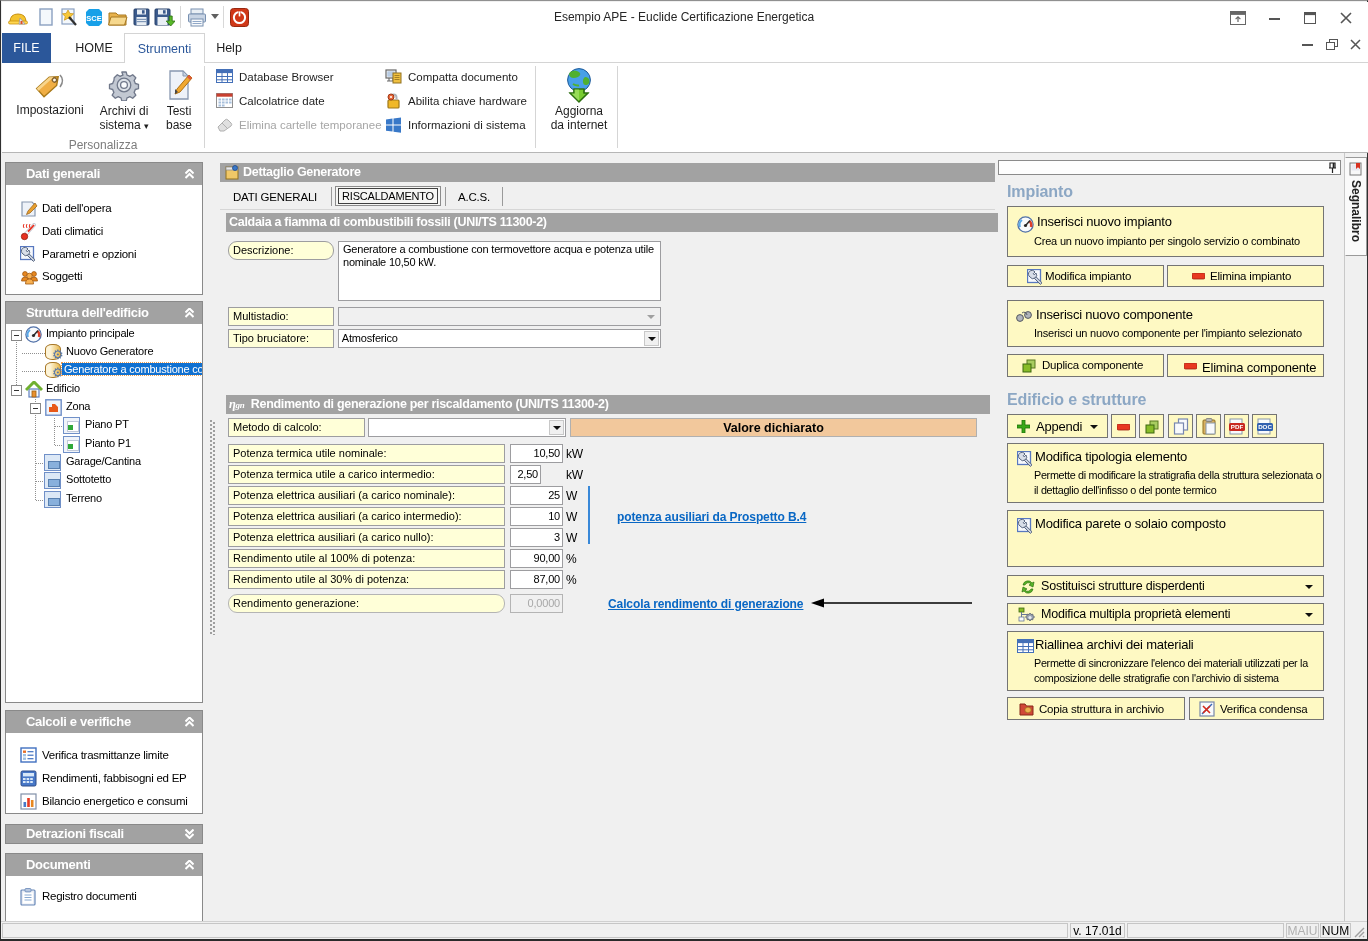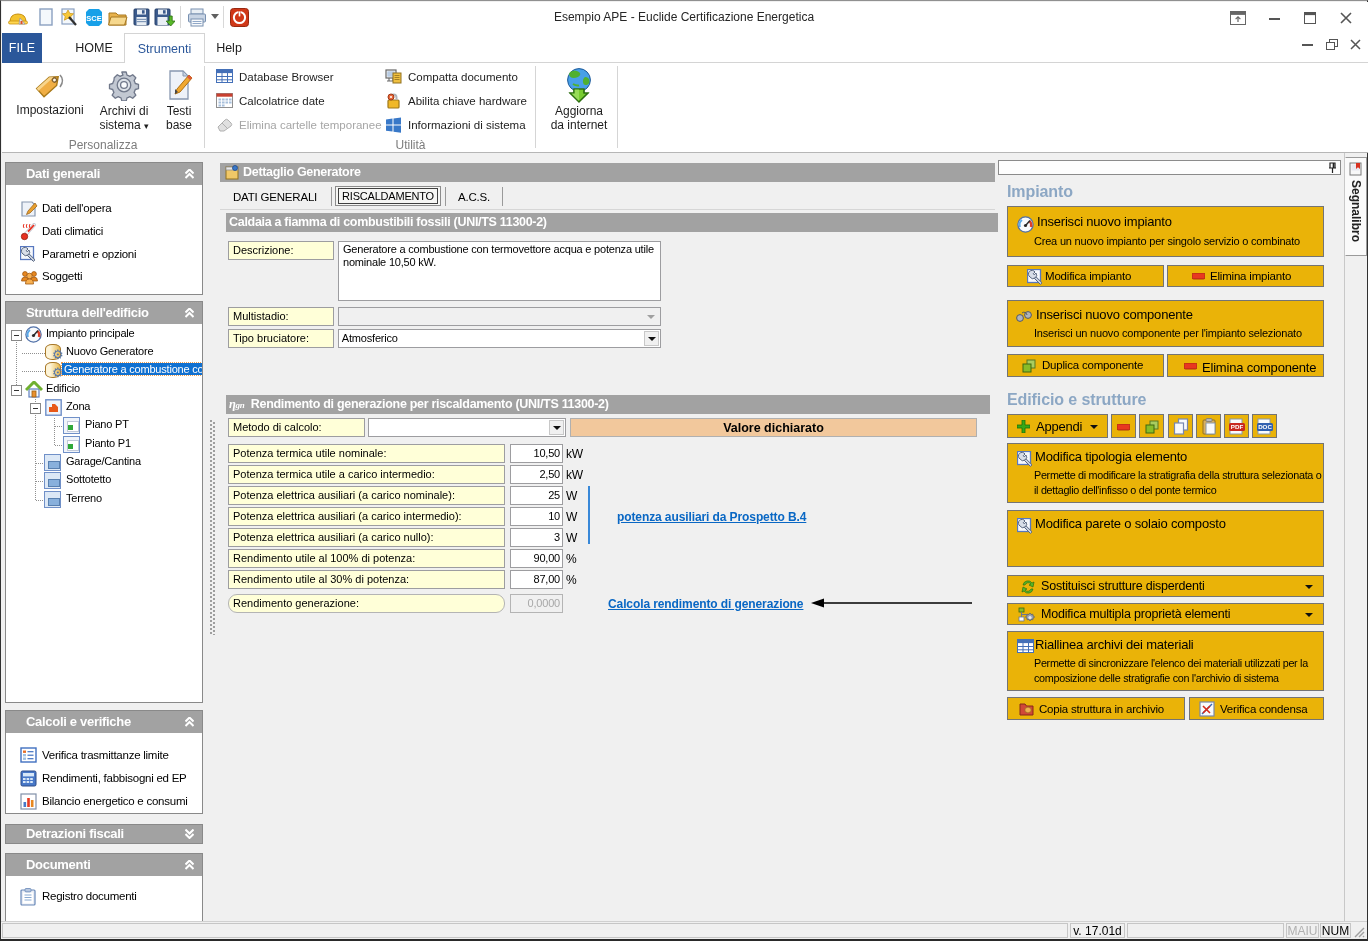--- a/index.html
+++ b/index.html
@@ -50,21 +50,21 @@
 .blublk { width:18px; height:17px; background:#dce8f6; border:1px solid #7090c8; }
 .blublk::after { content:""; position:absolute; left:3px; top:6px; width:10px; height:6px; background:#88b0dc; border:1px solid #5880b0; }
 
 .gbar { position:absolute; background:#a2a2a2; color:#ffffff; font-weight:bold; font-size:12.5px; letter-spacing:-0.3px; height:19px; line-height:19px; padding-left:3px; }
 .ylab { position:absolute; background:#ffffd8; border:1px solid #9d9da0; font-size:11px; letter-spacing:0px; color:#000; padding-left:4px; height:19px; line-height:17px; }
 .wbox { position:absolute; background:#ffffff; border:1px solid #9d9da0; font-size:11px; letter-spacing:-0.2px; color:#000; height:19px; line-height:17px; }
 .formtab { position:absolute; font-size:11.5px; letter-spacing:-0.2px; color:#000; }
 .vline { position:absolute; width:1px; background:#9a9a9a; }
 .blink { position:absolute; color:#0967c4; font-weight:bold; font-size:12px; letter-spacing:-0.1px; text-decoration:underline; white-space:nowrap; }
 
-.rbtn { position:absolute; border:1px solid #747474; background:#eab308; font-size:13px; color:#000;padding-left:20px; }
+.rbtn { position:absolute; border:1px solid #747474; background:#fef9c3; font-size:13px; color:#000;padding-left:20px; }
 .rhead { position:absolute; font-size:16px; font-weight:bold; color:#8ca7c4; letter-spacing:-0.1px; }
 .rbtn .t1 { position:absolute; font-size:13px; letter-spacing:-0.2px; color:#000; white-space:nowrap; }
 .tbtn { width:25px; height:24px; }
 .rbtn .t2 { position:absolute; font-size:11px; letter-spacing:-0.2px; color:#000; white-space:nowrap; }
 .rbtn .t2w { position:absolute; font-size:10.8px; letter-spacing:-0.3px; color:#000; line-height:14.5px; }
 .icon16 { position:absolute; width:16px; height:16px; }
 
 #status { position:absolute; left:1px; top:921px; width:1366px; height:18px; background:#f0f0f0; border-top:1px solid #d0d0d0; }
 .sbox { position:absolute; top:1px; height:15px; border:1px solid #c6c6c6; font-size:12px; line-height:14px; text-align:center; color:#000; }
 svg { display:block; }
@@ -137,39 +137,38 @@
         <rect x="0.5" y="0.5" width="11" height="2.6" fill="#555"></rect>
       </svg>
  <svg class="abs" style="left:1338px;top:10px" width="12" height="12" viewBox="0 0 12 12">
         <path d="M1 1 L11 11 M11 1 L1 11" stroke="#555" stroke-width="1.6"></path>
       </svg>
 </div>
 <div id="title">Esempio APE - Euclide Certificazione Energetica</div>
 <div id="tabrow">
   <div class="abs" style="left:0;top:29px;width:122px;height:1px;background:#d4d4d4"></div>
   <div class="abs" style="left:203px;top:29px;width:1163px;height:1px;background:#d4d4d4"></div>
-  <div class="rtab" id="tab-file" style="left:0;width:40px;">FILE</div>
+  <div class="rtab" id="tab-file" style="left:0;width:49px;">FILE</div>
   <div class="rtab" style="left:64px;width:56px;">HOME</div>
   <div class="rtab" id="tab-strum" style="left:122px;width:81px;">Strumenti</div>
   <div class="rtab" style="left:206px;width:42px;">Help</div>
   <div class="abs" style="left:1300px;top:11px;width:11px;height:2px;background:#555"></div>
   <svg class="abs" style="left:1324px;top:6px" width="12" height="12" viewBox="0 0 12 12">
         <rect x="3.5" y="0.5" width="8" height="7" fill="#fff" stroke="#555" stroke-width="1"></rect>
         <rect x="0.5" y="3.5" width="8" height="7" fill="#fff" stroke="#555" stroke-width="1"></rect>
       </svg>
   <svg class="abs" style="left:1348px;top:6px" width="11" height="11" viewBox="0 0 11 11">
         <path d="M1 1 L10 10 M10 1 L1 10" stroke="#555" stroke-width="1.5"></path>
       </svg>
 </div>
 <div id="ribbon">
  <div class="rsep" style="left:202px"></div>
  <div class="rsep" style="left:533px"></div>
  <div class="rsep" style="left:615px"></div>
  <div class="rglabel" style="left:0;width:202px">Personalizza</div>
- <div class="rglabel" style="left:202px;width:413px">Utilità</div>
 
  <div class="bigbtn" style="left:6px;width:84px;">
   <svg style="margin:3px auto 0" width="34" height="33" viewBox="0 0 34 33">
     <g transform="rotate(-42 17 16)">
       <path d="M4 10.5 h17 l7 5.5 -7 5.5 H4 z" fill="#f0ae44" stroke="#a87818" stroke-width="1.4"></path>
       <path d="M4 10.5 h17 l3.5 2.8 H4 z" fill="#f8d58c"></path>
       <circle cx="23" cy="16" r="2.1" fill="#fff8e8" stroke="#806030" stroke-width="1.3"></circle>
     </g>
     <path d="M27 7 q5 5 0 12" fill="none" stroke="#8a8a8a" stroke-width="1.6"></path>
   </svg>
@@ -507,21 +506,21 @@
  </div>
  <div class="formtab" style="left:232px;top:38px;font-size:11.5px;">DATI GENERALI</div>
  <div class="vline" style="left:330px;top:34px;height:19px;"></div>
  <div class="abs" style="left:334px;top:33px;width:106px;height:20px;border:1px solid #8c8c8c;background:#f6f6f4;"></div>
  <div class="abs" style="left:337px;top:35px;width:100px;height:16px;border:1px solid #404040;background:#f6f6f4;font-size:11px;letter-spacing:-0.2px;text-align:center;line-height:15px;">RISCALDAMENTO</div>
  <div class="vline" style="left:444px;top:34px;height:19px;"></div>
  <div class="formtab" style="left:457px;top:38px;font-size:11.5px;">A.C.S.</div>
  <div class="vline" style="left:501px;top:34px;height:19px;"></div>
  <div class="abs" style="left:219px;top:56px;width:775px;height:1px;background:#d6d6d6"></div>
  <div class="gbar" style="left:225px;top:60px;width:772px;">Caldaia a fiamma di combustibili fossili (UNI/TS 11300-2)</div>
- <div class="ylab" style="left:227px;top:88px;width:106px;">Descrizione:</div>
+ <div class="ylab" style="left:227px;top:88px;width:106px;border-radius:9px;">Descrizione:</div>
  <div class="wbox" style="left:337px;top:88px;width:323px;height:60px;padding:1px 4px;line-height:13px;font-size:11px;">Generatore a combustione con termovettore acqua e potenza utile nominale 10,50 kW.</div>
  <div class="ylab" style="left:227px;top:154px;width:106px;">Multistadio:</div>
  <div class="wbox" style="left:337px;top:154px;width:323px;background:#f0f0f0;">
       <span class="abs" style="right:5px;top:7px;width:0;height:0;border-left:4px solid transparent;border-right:4px solid transparent;border-top:4px solid #a0a0a0"></span>
     </div>
  <div class="ylab" style="left:227px;top:176px;width:106px;">Tipo bruciatore:</div>
  <div class="wbox" style="left:337px;top:176px;width:323px;">&nbsp;Atmosferico<span class="abs" style="right:1px;top:1px;width:15px;height:15px;background:#f0f0f0;border:1px solid #c8c8c8">
         <span class="abs" style="left:3px;top:5px;width:0;height:0;border-left:4px solid transparent;border-right:4px solid transparent;border-top:4px solid #101010"></span>
       </span></div>
  <div class="gbar" style="left:225px;top:242px;width:764px;"><span style="font-style:italic;font-family:'Liberation Serif',serif">η<span style="font-size:9px">gn</span></span>&nbsp; Rendimento di generazione per riscaldamento (UNI/TS 11300-2)</div>
@@ -529,21 +528,21 @@
  <div class="wbox" style="left:367px;top:265px;width:198px;">
       <span class="abs" style="right:1px;top:1px;width:15px;height:15px;background:#f0f0f0;border:1px solid #c8c8c8">
         <span class="abs" style="left:3px;top:5px;width:0;height:0;border-left:4px solid transparent;border-right:4px solid transparent;border-top:4px solid #101010"></span>
       </span>
     </div>
  <div class="abs" style="left:569px;top:265px;width:407px;height:19px;background:#f2c89c;border:1px solid #b0b0b0;text-align:center;font-weight:bold;font-size:12.5px;line-height:18px;">Valore dichiarato</div>
  <div class="ylab" style="left:227px;top:291px;width:277px;">Potenza termica utile nominale:</div>
  <div class="wbox" style="left:509px;top:291px;width:53px;text-align:right;padding-right:2px;">10,50</div>
  <div class="formtab" style="left:565px;top:294px;font-size:12px;">kW</div>
  <div class="ylab" style="left:227px;top:312px;width:277px;">Potenza termica utile a carico intermedio:</div>
- <div class="wbox" style="left:509px;top:312px;width:53px;text-align:right;padding-right:2px;">2,50</div>
+ <div class="wbox" style="left:509px;top:312px;width:31px;text-align:right;padding-right:2px;">2,50</div>
  <div class="formtab" style="left:565px;top:315px;font-size:12px;">kW</div>
  <div class="ylab" style="left:227px;top:333px;width:277px;">Potenza elettrica ausiliari (a carico nominale):</div>
  <div class="wbox" style="left:509px;top:333px;width:53px;text-align:right;padding-right:2px;">25</div>
  <div class="formtab" style="left:565px;top:336px;font-size:12px;">W</div>
  <div class="ylab" style="left:227px;top:354px;width:277px;">Potenza elettrica ausiliari (a carico intermedio):</div>
  <div class="wbox" style="left:509px;top:354px;width:53px;text-align:right;padding-right:2px;">10</div>
  <div class="formtab" style="left:565px;top:357px;font-size:12px;">W</div>
  <div class="ylab" style="left:227px;top:375px;width:277px;">Potenza elettrica ausiliari (a carico nullo):</div>
  <div class="wbox" style="left:509px;top:375px;width:53px;text-align:right;padding-right:2px;">3</div>
  <div class="formtab" style="left:565px;top:378px;font-size:12px;">W</div>

